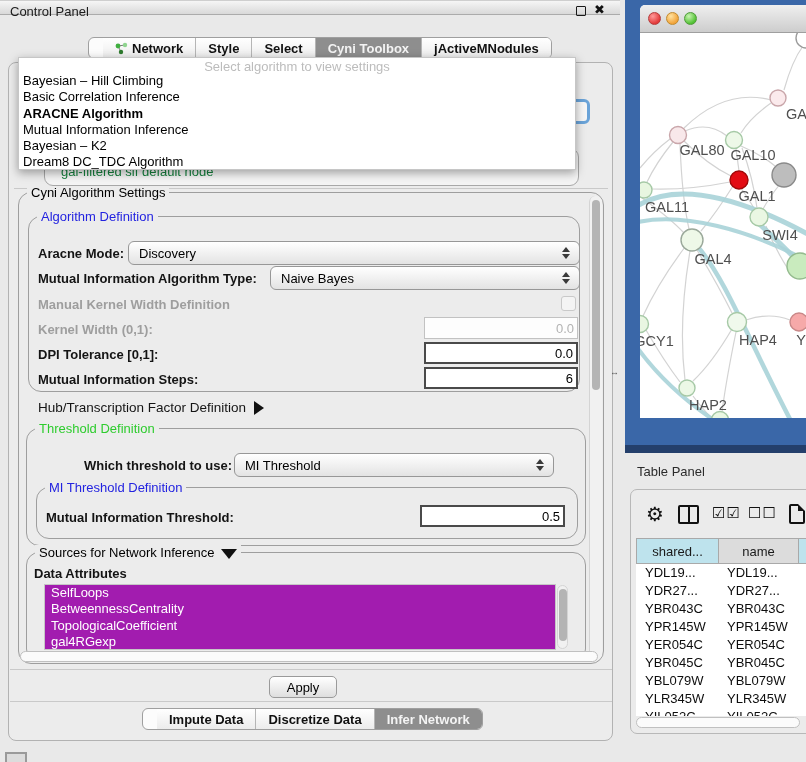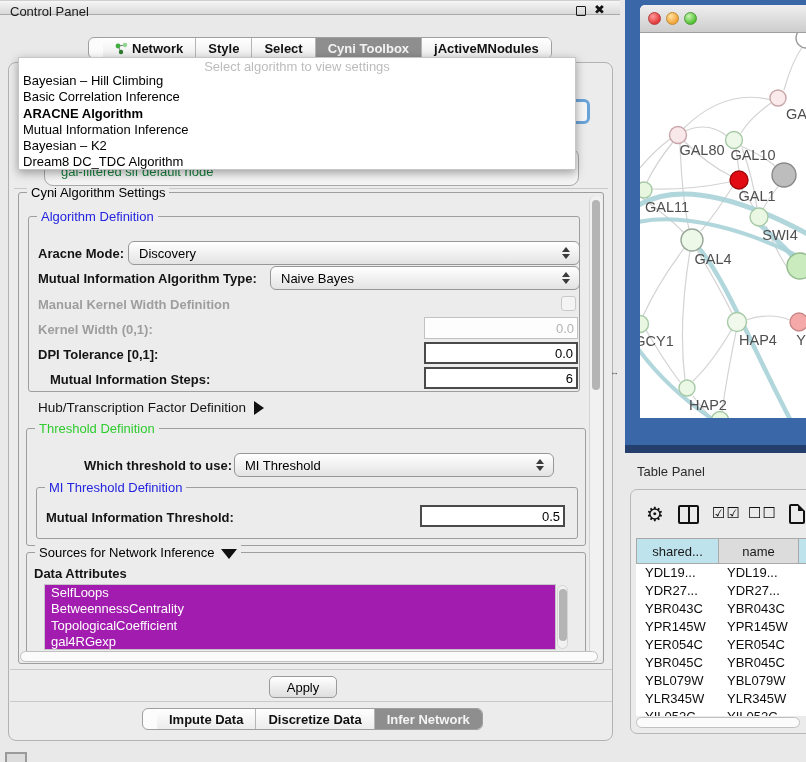--- a/index.html
+++ b/index.html
@@ -27,21 +27,21 @@
   #algo-dropdown { left:18px; top:57px; width:558px; height:113px; background:#ffffff; border:1px solid #c6c6c6; box-shadow:0 3px 9px rgba(0,0,0,.35); z-index:40; }
   #algo-placeholder { height:15px; text-align:center; font-size:13px; color:#bcbcbc; padding-top:1px; }
   .algo-item { height:16.3px; line-height:16.3px; font-size:13px; color:#000; padding-left:4px; white-space:nowrap; }
   .algo-item.bold { font-weight:bold; }
 
   #focus-button { left:560px; top:99px; width:30px; height:25px; border:3px solid #6aa3d8; border-radius:6px; background:#f6f6f6; z-index:5; }
   #hidden-combo { left:44px; top:148px; width:535px; height:38px; border:1px solid #a8a8a8; border-radius:9px; background:#f4f4f4; z-index:4; }
   #hidden-combo span { position:absolute; left:16px; top:15px; font-size:13px; color:#15803d; }
 
   
-  .group { position:absolute; border:1px solid #9e9e9e; border-radius:3px; }
+  .group { position:absolute; border:1px solid #9e9e9e; border-radius:13px; }
   .group-label { position:absolute; top:-8px; left:8px; background:#ececec; padding:0 4px; font-size:13px; color:#000; white-space:nowrap; }
   .group-label.blue { color:#2323e0; }
   .group-label.green { color:#2ecc2e; }
   .lab { position:absolute; font-size:13px; font-weight:bold; color:#141414; white-space:nowrap; }
   .lab.dis { color:#9e9e9e; }
   .combo { position:absolute; height:24px; border:1px solid #979797; border-radius:6px; background:linear-gradient(#ffffff,#e3e3e3); font-size:13px; color:#000; display:flex; align-items:center; padding-left:10px; }
   .combo .arrows { position:absolute; right:9px; top:5px; display:flex; flex-direction:column; gap:2px; }
   .combo .arrows i { display:block; width:0; height:0; border-left:4px solid transparent; border-right:4px solid transparent; }
   .combo .arrows i.up { border-bottom:5px solid #3a3a3a; }
   .combo .arrows i.dn { border-top:5px solid #3a3a3a; }
@@ -180,21 +180,21 @@
 <span class="lab dis" style="left:38px; top:297px;">Manual Kernel Width Definition</span>
 <div class="abs" id="manual-kernel-checkbox"></div>
 <span class="lab dis" style="left:38px; top:322px;">Kernel Width (0,1):</span>
 <div class="field dis" style="left:424px; top:317px; width:154px;">
   <span>0.0</span>
 </div>
 <span class="lab" style="left:38px; top:347px;">DPI Tolerance [0,1]:</span>
 <div class="field" style="left:424px; top:342px; width:154px;">
   <span>0.0</span>
 </div>
-<span class="lab" style="left:38px; top:372px;margin-left:12px;">Mutual Information Steps:</span>
+<span class="lab" style="left:38px; top:372px;">Mutual Information Steps:</span>
 <div class="field" style="left:424px; top:367px; width:154px;">
   <span>6</span>
 </div>
 
 <span class="lab" style="left:38px; top:400px; font-weight:normal; font-size:13.5px;">
   <span>Hub/Transcription Factor Definition</span><span class="tri-right"></span>
 </span>
 
 <div class="group" style="left:26px; top:428px; width:560px; height:118px;">
   <span class="group-label green">Threshold Definition</span>

